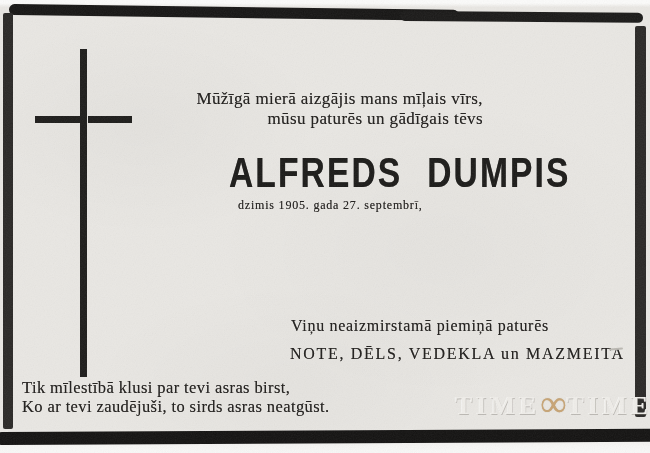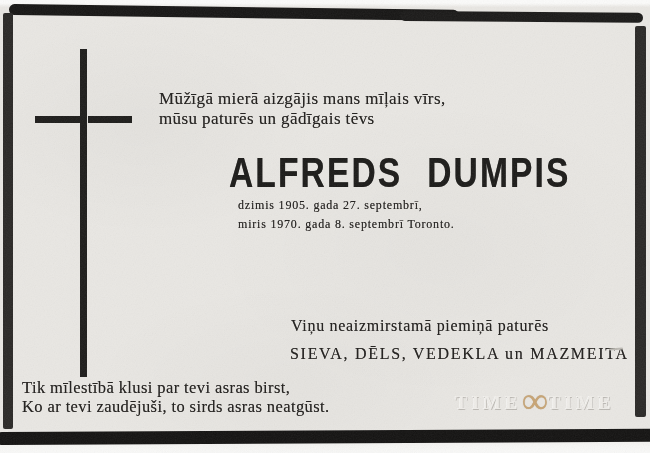--- a/index.html
+++ b/index.html
@@ -21,29 +21,29 @@
   .right-bar{left:635px;top:26px;width:11px;height:391px;background:#2a2826;border-radius:2px;}
   .bottom-bar{left:-2px;top:432px;width:656px;height:13px;border-radius:4px;transform:rotate(-0.28deg);transform-origin:left center;background:#131211;}
   
   .cross{position:absolute;left:0;top:0;}
   .cross i{position:absolute;background:#1d1c1a;display:block;}
   .cross .v{left:80px;top:49px;width:7px;height:328px;}
   .cross .hl{left:35px;top:116px;width:45px;height:7px;}
   .cross .hr{left:88px;top:116px;width:44px;height:7px;}
   
   .ink{position:absolute;color:#201e1c;text-shadow:0 0 0.5px rgba(32,30,28,0.55);white-space:nowrap;}
-  .intro{left:159px;top:89px;width:324px;text-align:left;font-size:17px;line-height:20px;letter-spacing:0.4px;}
+  .intro{left:159px;top:89px;width:324px;text-align:right;font-size:17px;line-height:20px;letter-spacing:0.4px;}
   .name{left:229px;top:150px;font-family:"Liberation Sans",sans-serif;font-weight:700;font-size:40px;line-height:42px;letter-spacing:2.5px;word-spacing:16px;transform:scale(0.84,1.07);transform-origin:0 0;color:#1b1a18;text-shadow:0 0 0.6px rgba(27,26,24,0.6);}
   .dates{left:238px;top:196px;font-size:12px;line-height:18.5px;letter-spacing:0.8px;}
   .remembrance{left:291px;top:317px;font-size:16px;letter-spacing:0.7px;}
   .family{left:290px;top:345px;font-size:16px;letter-spacing:1.7px;}
   .verse{left:22px;top:379px;font-size:16.5px;line-height:18.5px;letter-spacing:0.4px;}
   
   .watermark{position:absolute;left:455px;top:391px;display:flex;align-items:center;z-index:40;white-space:nowrap;}
-  .wm-text{font-family:"Liberation Serif",serif;font-weight:700;font-size:19px;letter-spacing:4px;color:#efede9;text-shadow:0.6px 0.6px 0.6px rgba(130,127,120,0.45), -0.5px -0.5px 0.5px rgba(255,255,255,0.85);}
+  .wm-text{font-family:"Liberation Serif",serif;font-weight:700;font-size:26px;letter-spacing:4px;color:#efede9;text-shadow:0.6px 0.6px 0.6px rgba(130,127,120,0.45), -0.5px -0.5px 0.5px rgba(255,255,255,0.85);}
   .wm-infinity{font-size:37px;line-height:20px;color:#c8a474;margin:0 0 4px 0;font-weight:400;text-shadow:0 0 0.7px rgba(140,110,60,0.5);}
   
   .artifact-dash{position:absolute;left:609px;top:348px;width:14px;height:2px;background:#bbb8b2;transform:rotate(-4deg);border-radius:1px;}
 </style>
 </head>
 <body>
 
 <div class="canvas">
 
   <div class="bar top-bar-a"></div>
@@ -60,25 +60,24 @@
 
   <div class="ink intro">
     <div>Mūžīgā mierā aizgājis mans mīļais vīrs,</div>
     <div>mūsu paturēs un gādīgais tēvs</div>
   </div>
 
   <div class="ink name">ALFREDS DUMPIS</div>
 
   <div class="ink dates">
     <div>dzimis 1905. gada 27. septembrī,</div>
-    <div>miris 1970. gada 8. septembrī Toronto.</div>
   </div>
 
   <div class="ink remembrance">Viņu neaizmirstamā piemiņā paturēs</div>
-  <div class="ink family">SIEVA, DĒLS, VEDEKLA un MAZMEITA</div>
+  <div class="ink family">NOTE, DĒLS, VEDEKLA un MAZMEITA</div>
 
   <div class="ink verse">
     <div>Tik mīlestībā klusi par tevi asras birst,</div>
     <div>Ko ar tevi zaudējuši, to sirds asras neatgūst.</div>
   </div>
 
   <div class="watermark">
     <span class="wm-text">TIME</span>
     <span class="wm-infinity">∞</span>
     <span class="wm-text">TIME</span>

